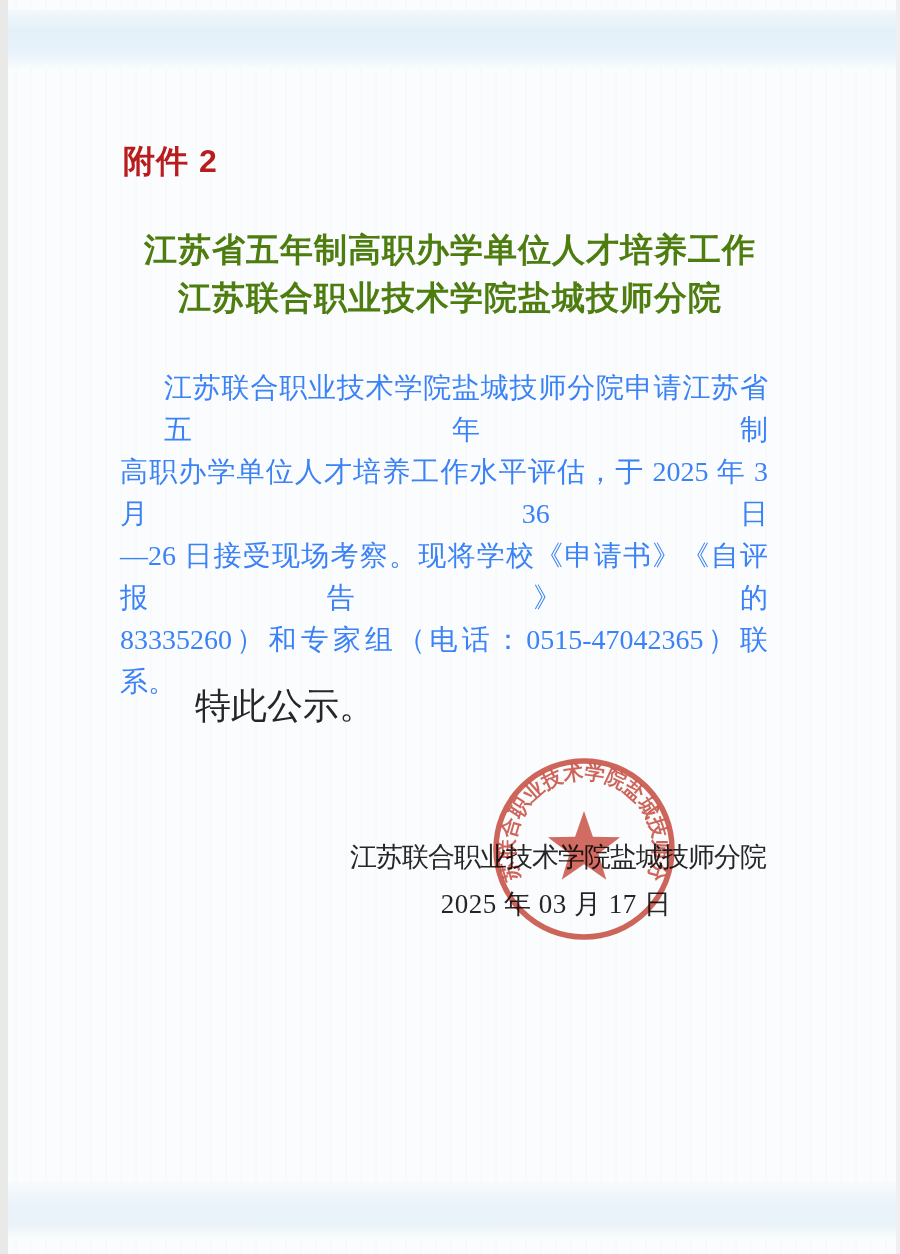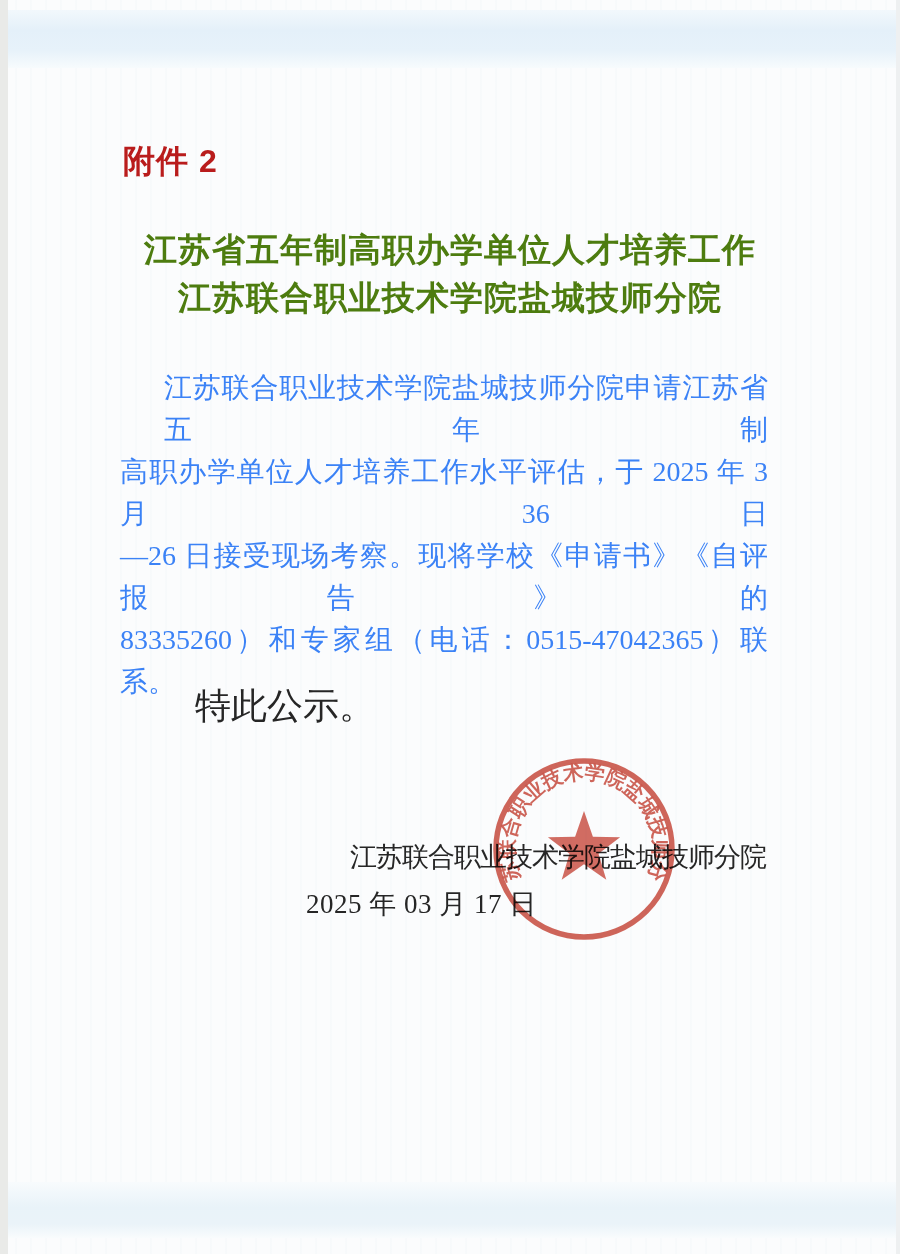--- a/index.html
+++ b/index.html
@@ -66,21 +66,21 @@
     position: absolute; left: 195px; top: 666px;
     font-size: 36px; color: #262626; margin-top: 16px;
   }
   .signature {
     position: absolute; left: 308px; top: 839px; width: 500px;
     text-align: center; font-size: 27px; letter-spacing: -1px;
     color: #262626;
   }
   .sign-date {
     position: absolute; left: 306px; top: 886px; width: 500px;
-    text-align: left; font-size: 27px; letter-spacing: 0.5px;
+    text-align: center; font-size: 27px; letter-spacing: 0.5px;
     color: #262626;
   }
 
   .seal {
     position: absolute; left: 484px; top: 749px;
     width: 200px; height: 200px;
     mix-blend-mode: multiply; opacity: 0.9;
     pointer-events: none;
   }
   .seal svg { display: block; }

